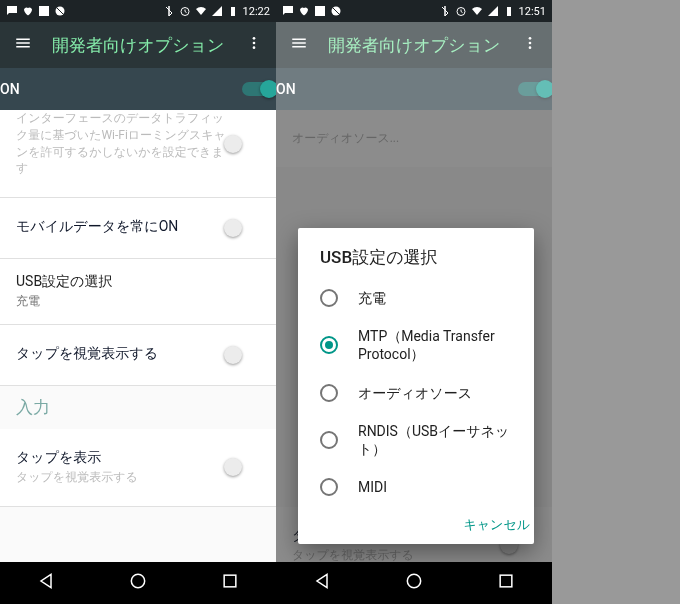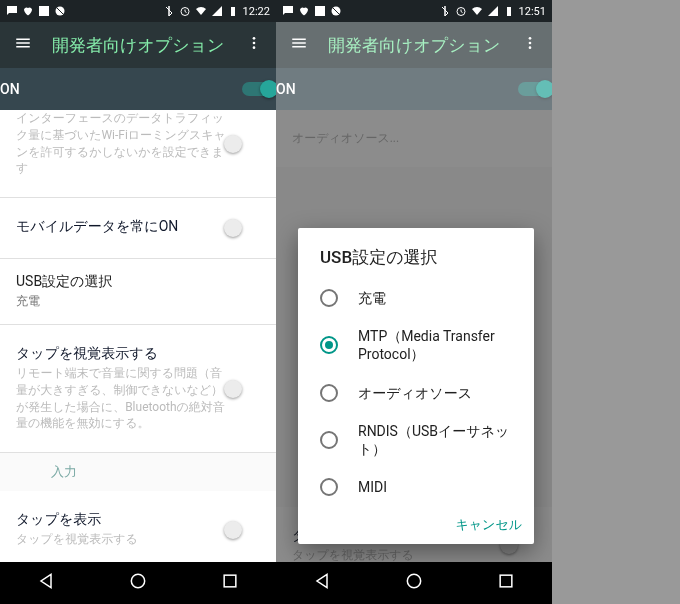--- a/index.html
+++ b/index.html
@@ -21,33 +21,33 @@
 .content { position: relative; height: 452px; overflow: hidden; }
 .row { padding: 20px 16px; background: #fff; display: flex; align-items: center; }
 .row.partial-top { padding-top: 0; }
 .row .text { flex: 1; }
 .row .primary { font-size: 14px; color: #212121; margin-bottom: 2px; }
 .row .secondary { font-size: 12px; color: #757575; line-height: 1.4; }
 .row.dim .primary { color: #0f172a; }
 .row.dim .secondary { color: #bbb; }
 .row.highlight { background: #fff; }
 .divider { height: 1px; background: #e0e0e0; }
-.section-label { padding: 10px 16px; font-size: 13px; color: #009688; margin-left: 35px; }
+.section-label { padding: 10px 16px; font-size: 17px; color: #009688; }
 .section-label.dim { color: #7aa9a4; }
 .nav { height: 42px; background: #000; display: flex; align-items: center; justify-content: space-around; position: relative; z-index: 10; }
 .nav svg { width: 20px; height: 20px; fill: none; stroke: #fff; stroke-width: 1.8; }
 .dialog { position: absolute; top: 118px; left: 22px; right: 18px; background: #fff; border-radius: 2px; box-shadow: 0 8px 24px rgba(0,0,0,0.4); z-index: 20; padding-bottom: 6px; }
 .dialog-title { padding: 18px 22px 10px; font-size: 17px; color: #212121; font-weight: 500; }
 .radio-row { display: flex; align-items: center; padding: 10px 22px; }
 .radio-row.sel { background: #fff; }
 .radio { width: 18px; height: 18px; border: 2px solid #757575; border-radius: 50%; margin-right: 20px; flex-shrink: 0; position: relative; }
 .radio.checked { border-color: #009688; }
 .radio.checked::after { content: ""; position: absolute; inset: 3px; background: #009688; border-radius: 50%; }
 .radio-label { font-size: 14px; color: #212121; line-height: 1.3; }
-.dialog-actions { text-align: right; padding: 8px 12px 4px; }
+.dialog-actions { text-align: right; padding: 8px 4px 4px; }
 .dialog-actions span { color: #009688; font-size: 13px; font-weight: 500; }
 .dim-overlay { position: absolute; inset: 0; top: 0; background: rgba(0,0,0,0.45); z-index: 7; }
 </style>
 </head>
 <body>
 
 <div class="phone">
   <div class="statusbar">
     <div class="left-icons">
       <svg viewBox="0 0 24 24">
@@ -121,21 +121,20 @@
     <div class="row highlight" style="padding:14px 16px;">
       <div class="text">
         <div class="primary">USB設定の選択</div>
         <div class="secondary">充電</div>
       </div>
     </div>
     <div class="divider"></div>
     <div class="row dim">
       <div class="text">
         <div class="primary">タップを視覚表示する</div>
-        <div class="secondary">リモート端末で音量に関する問題（音量が大きすぎる、制御できないなど）が発生した場合に、Bluetoothの絶対音量の機能を無効にする。</div>
       </div>
       <span class="switch off"></span>
     </div>
     <div class="divider"></div>
     <div class="section-label dim">入力</div>
     <div class="row dim">
       <div class="text">
         <div class="primary">タップを表示</div>
         <div class="secondary">タップを視覚表示する</div>
       </div>

